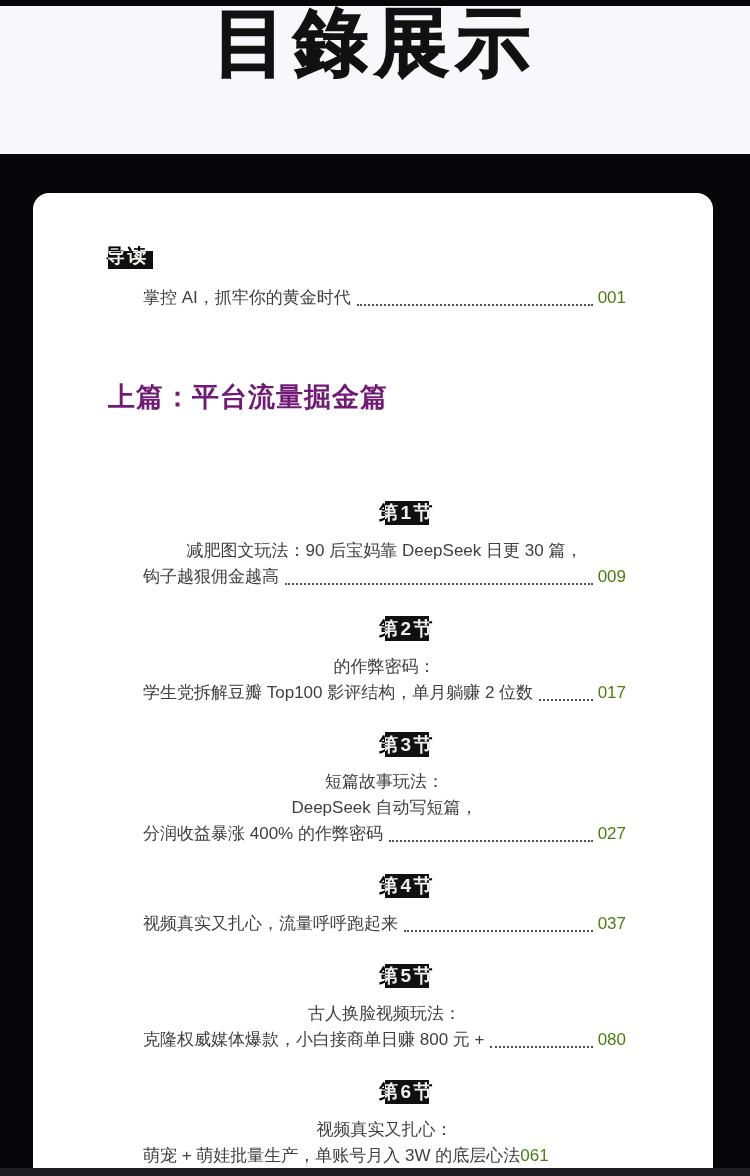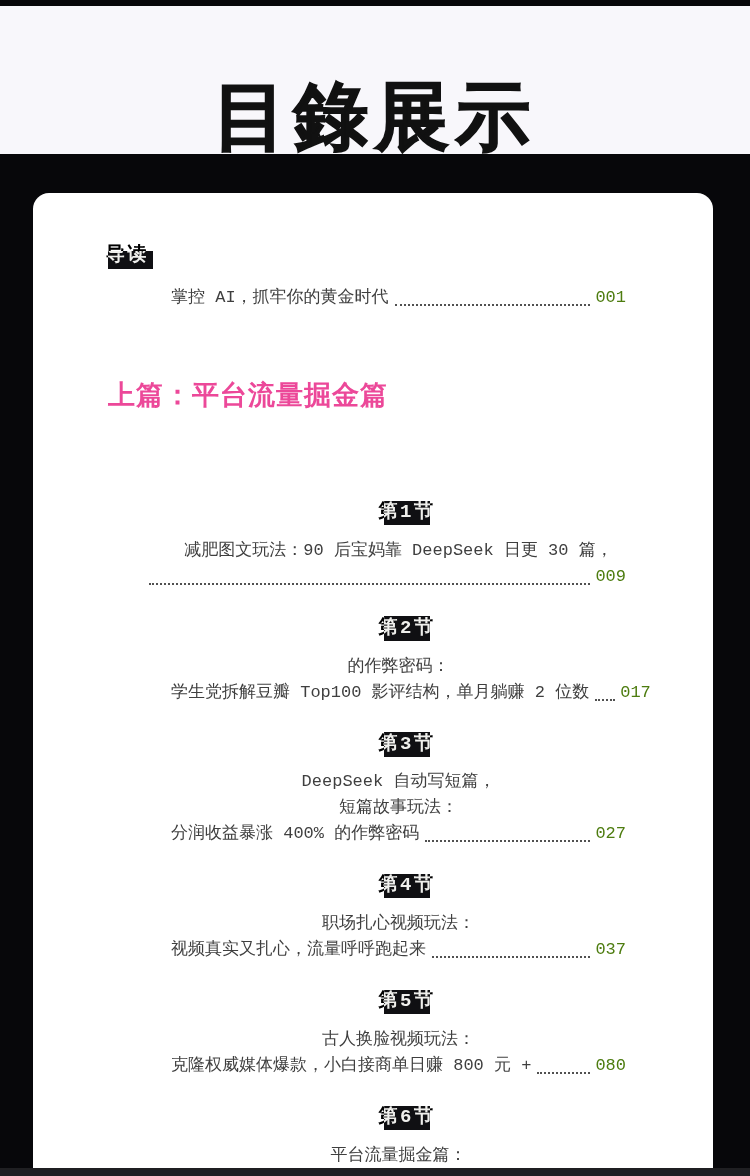--- a/index.html
+++ b/index.html
@@ -8,39 +8,38 @@
     background: #07070a;
     position: relative;
     overflow: hidden;
     font-family: "Liberation Sans", "DejaVu Sans", sans-serif;
   }
   
   .header-band {
     margin-top: 6px;
     height: 148px;
     background: #f8f7fb;
-    display: flex; align-items: flex-end; justify-content: center;
+    display: flex; align-items: flex-start; justify-content: center;
   }
   .page-title {
     font-size: 74px;
     font-weight: 900;
     color: #111;
     letter-spacing: 7px;
     line-height: 1;
     -webkit-text-stroke: 1.5px #111;
   }
   .toc-card {
     margin: 39px 37px 0 33px;
     height: 983px;
     box-sizing: border-box;
     background: #ffffff;
     border-radius: 16px 16px 0 0;
     padding-top: 50px;
     overflow: hidden;
-    font-family: Liberation Mono, monospace;
   }
   
   .badge {
     position: relative;
     display: inline-block;
     margin-left: 68px;
     font-size: 19px;
     font-weight: 700;
     letter-spacing: 2.5px;
     line-height: 1.15;
@@ -61,34 +60,34 @@
     margin-left: 110px;
     width: 483px;
   }
   .entry-block.intro { margin-top: 16px; }
   .entry-line {
     font-size: 17px;
     color: #3f3f3f;
     line-height: 26px;
   }
   .entry-line.with-leader { display: flex; align-items: flex-end; }
-  .entry-text { white-space: nowrap; margin-left: 28px; }
+  .entry-text { white-space: nowrap; }
   .leader {
     flex: 1;
     border-bottom: 2.5px dotted #515151;
     margin: 0 5px 5px 6px;
     min-width: 20px;
   }
   .page-num { font-size: 17px; color: #4d7c0f; }
   .part-heading {
     margin: 70px 0 0 75px;
     font-size: 27px;
     font-weight: 800;
     letter-spacing: 1px;
-    color: #ec4899;
+    color: #701a75;
     line-height: 33px;
   }
   .sections { margin-top: 86px; }
   .section { margin-bottom: 26px; text-align: center; }
   .section .badge { margin-bottom: 12px; }
   .bottom-strip {
     position: absolute;
     left: 0; right: 0; top: 1168px; height: 8px;
     background: #1f1f22;
     z-index: 5;
@@ -120,20 +119,21 @@
 
   <div class="sections">
   <div class="section">
     <div class="badge">
       <span class="badge-box"></span>
       <span class="badge-label">第1节</span>
     </div>
     <div class="entry-block">
           <div class="entry-line"><span class="entry-text">减肥图文玩法：90 后宝妈靠 DeepSeek 日更 30 篇，</span></div>
           <div class="entry-line with-leader">
+            <span class="entry-text">钩子越狠佣金越高</span>
             <span class="leader"></span>
             <span class="page-num">009</span>
           </div>
         </div>
   </div>
 
   <div class="section">
     <div class="badge">
       <span class="badge-box"></span>
       <span class="badge-label">第2节</span>
@@ -147,37 +147,36 @@
           </div>
         </div>
   </div>
 
   <div class="section">
     <div class="badge">
       <span class="badge-box"></span>
       <span class="badge-label">第3节</span>
     </div>
     <div class="entry-block">
+          <div class="entry-line"><span class="entry-text">短篇故事玩法：</span></div>
           <div class="entry-line"><span class="entry-text">DeepSeek 自动写短篇，</span></div>
-          <div class="entry-line"><span class="entry-text">短篇故事玩法：</span></div>
           <div class="entry-line with-leader">
             <span class="entry-text">分润收益暴涨 400% 的作弊密码</span>
             <span class="leader"></span>
             <span class="page-num">027</span>
           </div>
         </div>
   </div>
 
   <div class="section">
     <div class="badge">
       <span class="badge-box"></span>
       <span class="badge-label">第4节</span>
     </div>
     <div class="entry-block">
-          <div class="entry-line"><span class="entry-text">职场扎心视频玩法：</span></div>
           <div class="entry-line with-leader">
             <span class="entry-text">视频真实又扎心，流量呼呼跑起来</span>
             <span class="leader"></span>
             <span class="page-num">037</span>
           </div>
         </div>
   </div>
 
   <div class="section">
     <div class="badge">
@@ -193,21 +192,21 @@
           </div>
         </div>
   </div>
 
   <div class="section">
     <div class="badge">
       <span class="badge-box"></span>
       <span class="badge-label">第6节</span>
     </div>
     <div class="entry-block">
-          <div class="entry-line"><span class="entry-text">平台流量掘金篇：</span></div>
+          <div class="entry-line"><span class="entry-text">视频真实又扎心：</span></div>
           <div class="entry-line with-leader">
             <span class="entry-text">萌宠 + 萌娃批量生产，单账号月入 3W 的底层心法</span>
             <span class="page-num">061</span>
           </div>
         </div>
   </div>
 </div>
 
 </div>
 

